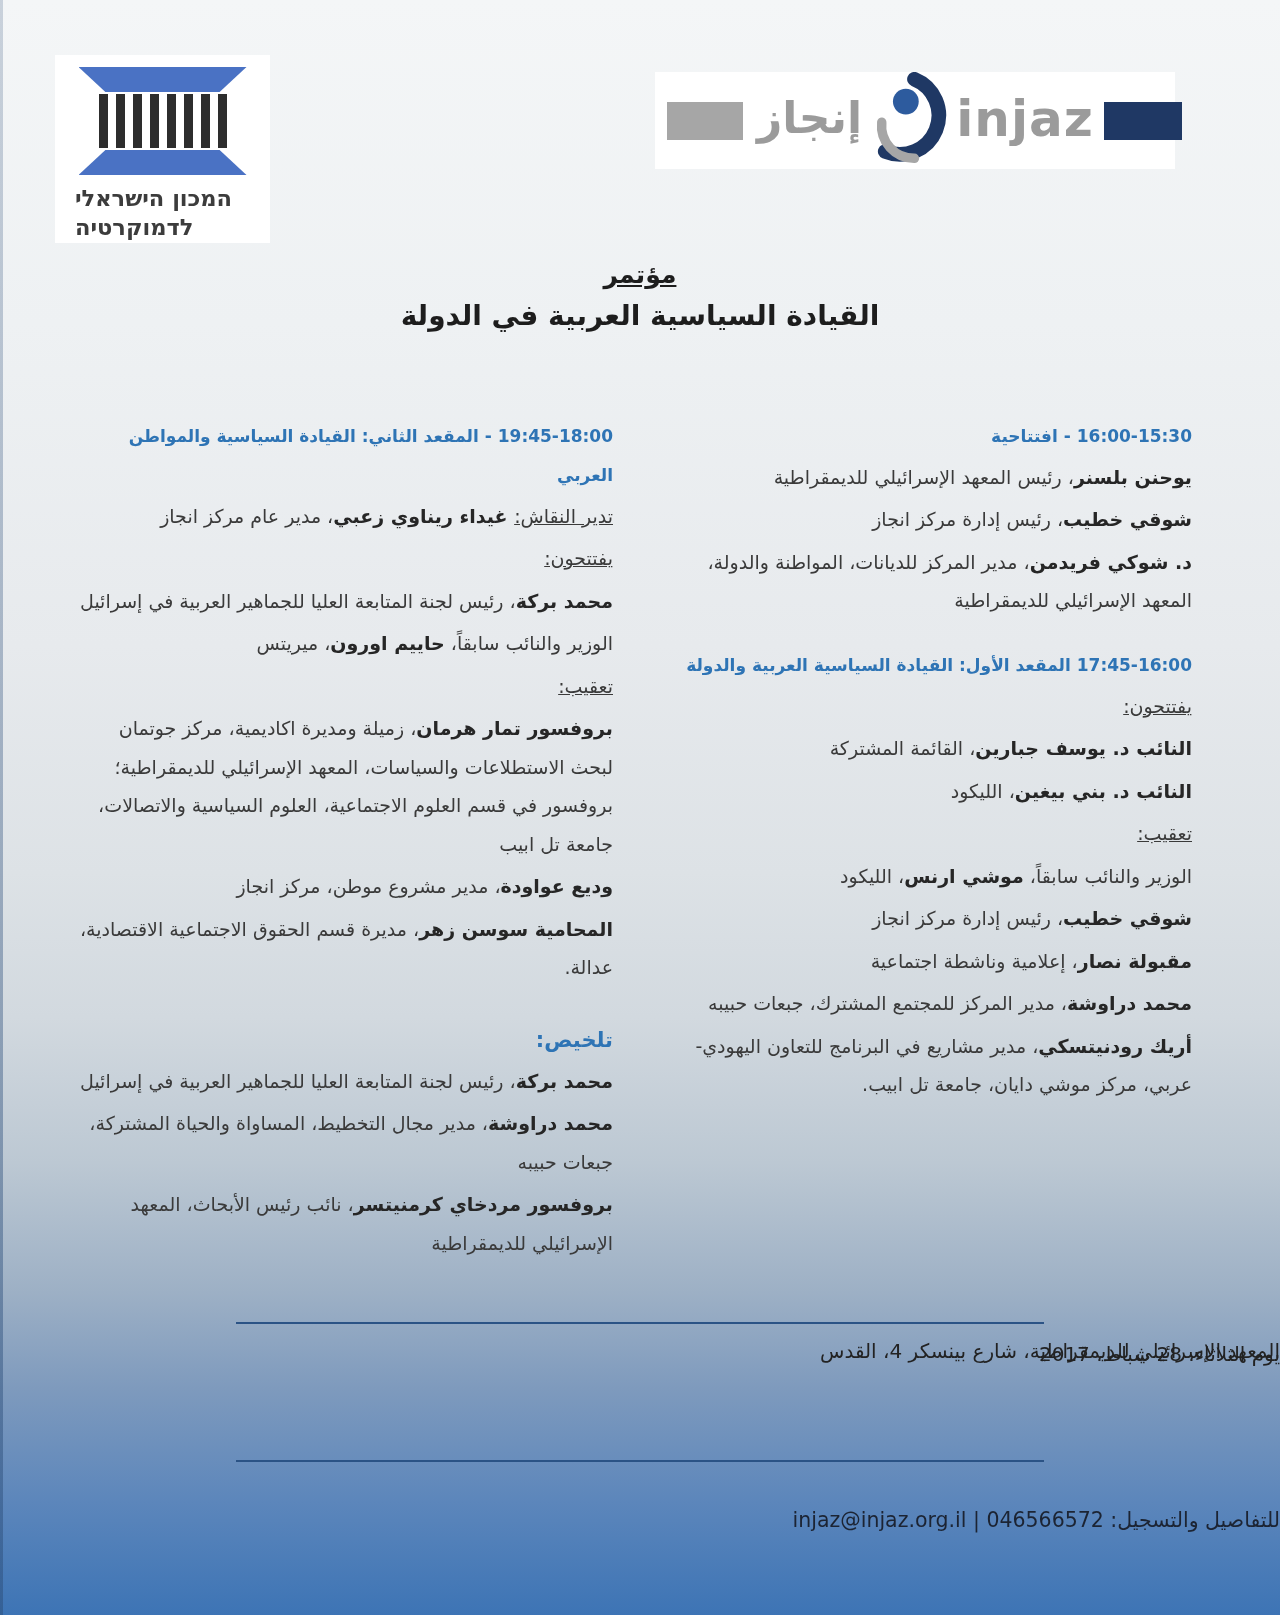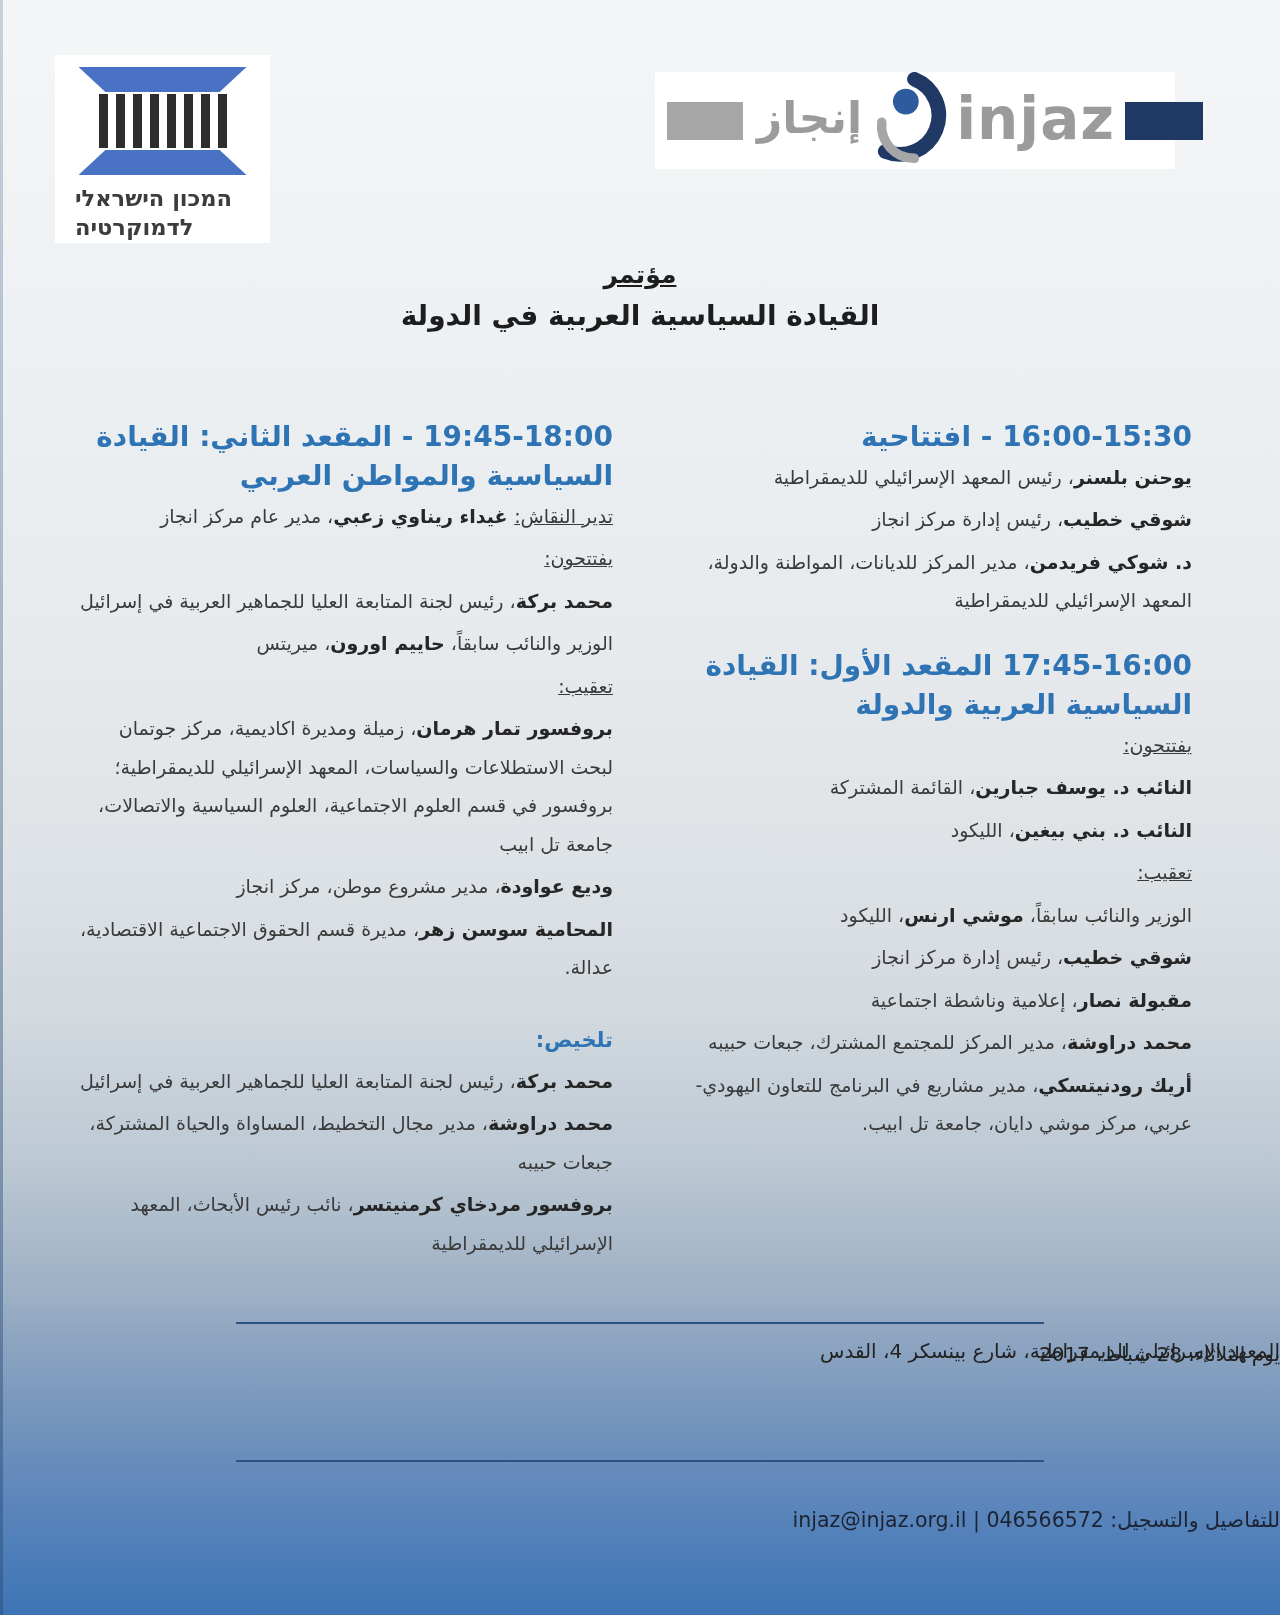--- a/index.html
+++ b/index.html
@@ -29,33 +29,33 @@
   .idi-cap-bot{height:25px;background:#4a72c4;
     clip-path:polygon(16% 0,84% 0,100% 100%,0 100%);}
   .idi-text{margin-top:9px;font-weight:bold;color:#3c3c3c;
     font-size:22.5px;line-height:1.3;text-align:left;direction:rtl;}
 
   .injaz-box{position:absolute;right:105px;top:72px;width:520px;height:97px;
     background:#ffffff;display:flex;align-items:center;direction:ltr;}
   .injaz-gray-bar{width:76px;height:38px;background:#a6a6a6;margin-left:12px;flex:none;}
   .injaz-ar{flex:none;font-size:44px;font-weight:bold;color:#9b9b9b;margin:0 6px 6px 14px;}
   .injaz-emblem{flex:none;width:86px;height:97px;}
-  .injaz-lat{flex:none;font-size:58px;font-weight:bold;color:#9b9b9b;letter-spacing:1px;margin:0 10px 4px 2px;text-align:right;}
+  .injaz-lat{flex:none;font-size:50px;font-weight:bold;color:#9b9b9b;letter-spacing:1px;margin:0 10px 4px 2px;text-align:right;}
   .injaz-navy-bar{width:78px;height:38px;background:#1f3864;flex:none;}
 
   
   .titles{padding-top:260px;text-align:center;color:#1d1d1d;}
   .kicker{margin:0;font-size:25px;font-weight:bold;text-decoration:underline;}
   .main-title{margin:10px 0 0;font-size:28px;font-weight:bold;line-height:1.2;}
 
   
   .columns{display:grid;grid-template-columns:1fr 1fr;column-gap:40px;
     padding:0 88px 0 74px;margin-top:84px;}
   .session-heading{margin:0 0 2px;color:#2e74b5;font-weight:bold;
-    font-size:28px;line-height:39px;}
+    font-size:17px;line-height:39px;}
   .session-heading.gap{margin-top:26px;}
   .summary-heading{margin:34px 0 2px;color:#2e74b5;font-weight:bold;
     font-size:21px;line-height:39px;}
   .person{margin:0 0 4px;font-size:19px;line-height:38.5px;color:#3a3a3a;
     text-align:right;white-space:pre-wrap;}
   .person b{color:#262626;}
   .u{text-decoration:underline;}
 
   
   .rule{position:absolute;left:236px;width:808px;height:2px;background:#2b5385;}

